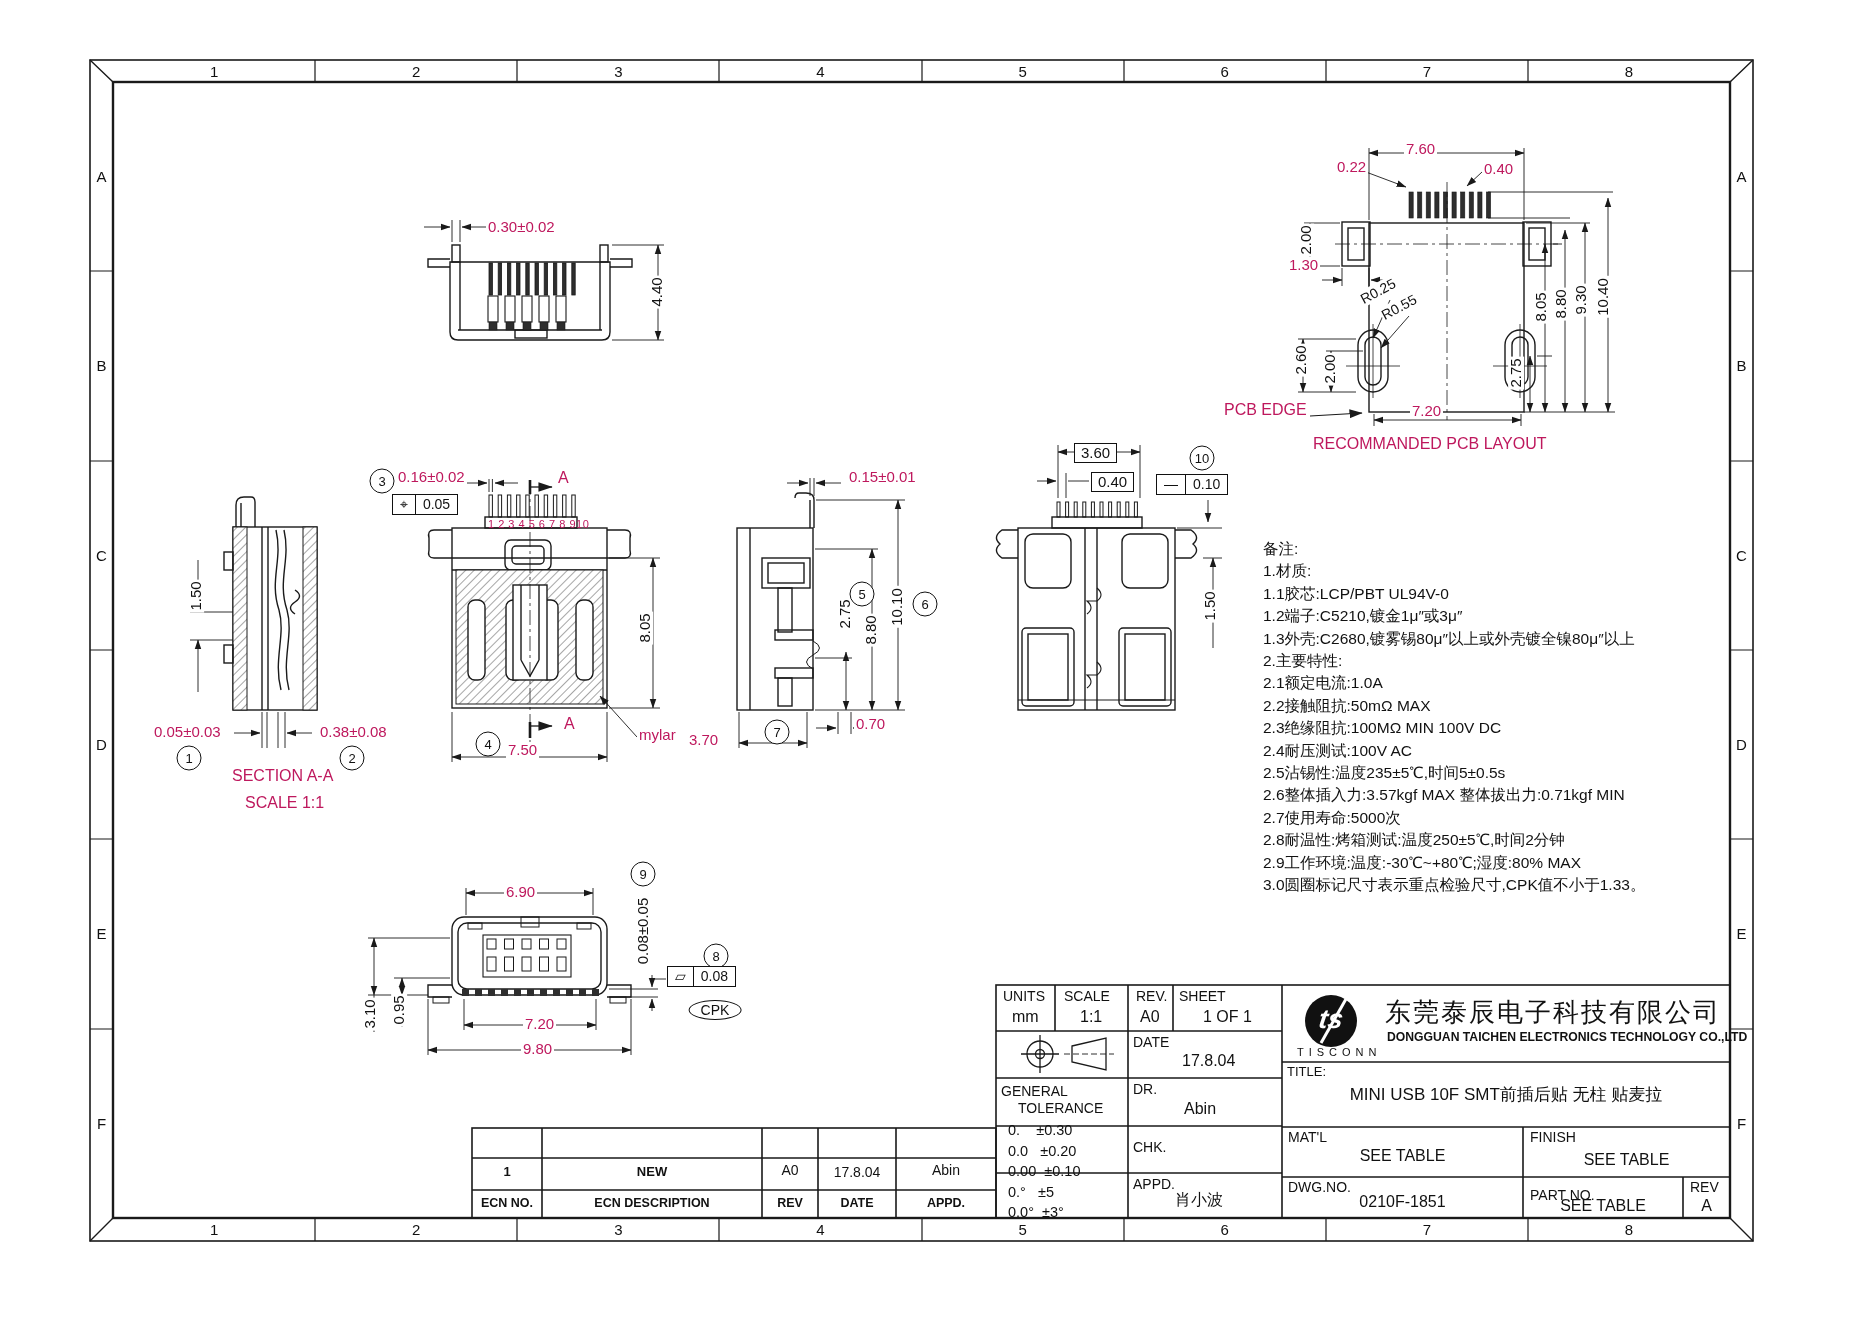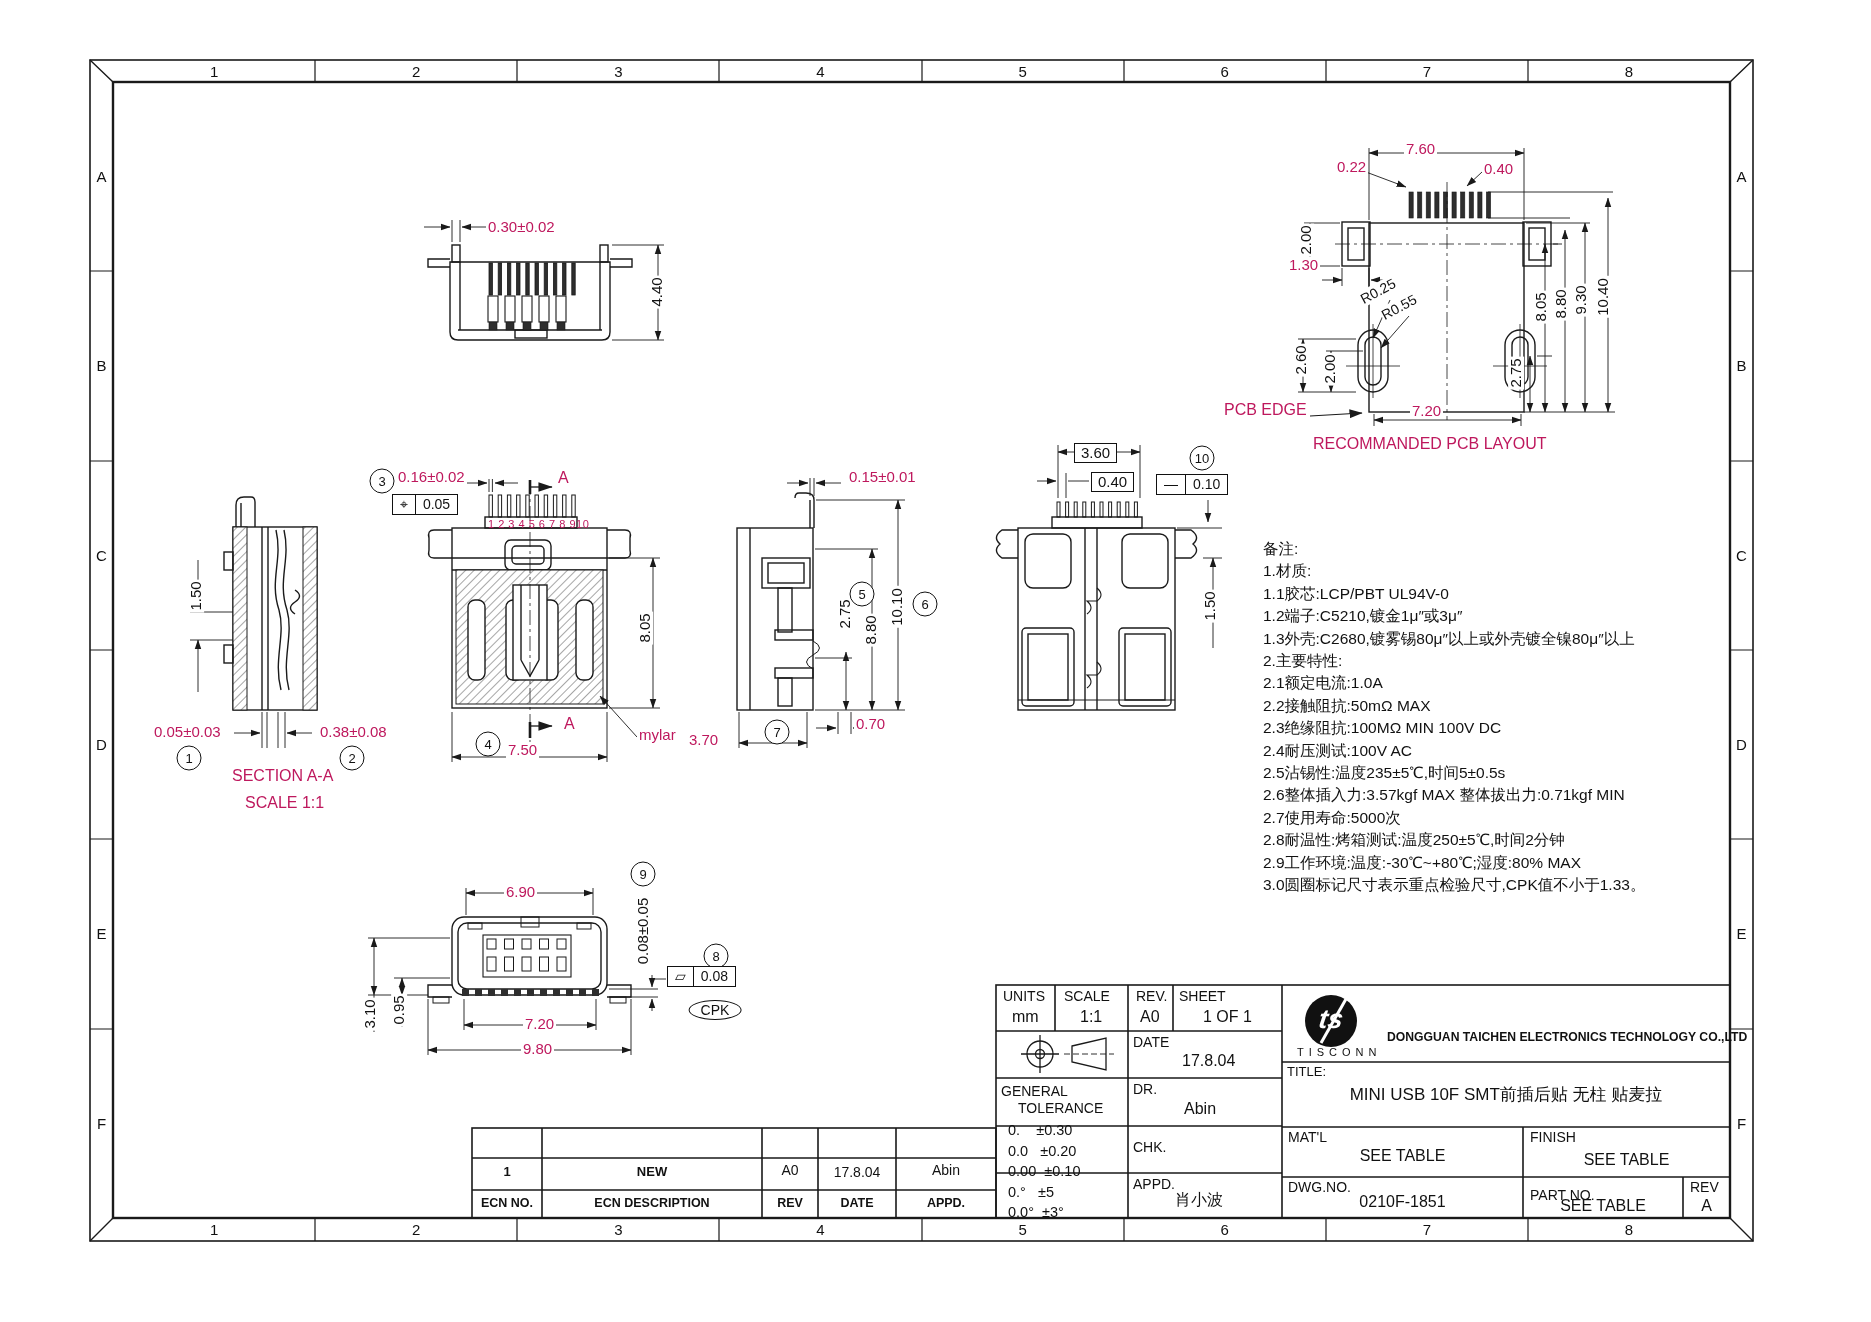--- a/index.html
+++ b/index.html
@@ -511,20 +511,21 @@
 <span class="val" style="left:1182px;top:1052px;">17.8.04</span>
 <span class="lb" style="left:1133px;top:1081px;">DR.</span>
 <span class="val" style="left:1184px;top:1100px;">Abin</span>
 <span class="lb" style="left:1133px;top:1129px;margin-top:10px;">CHK.</span>
 <span class="val" style="left:1175px;top:1146px;margin-top:44px;">肖小波</span>
 <span class="lb" style="left:1133px;top:1176px;">APPD.</span>
 <span class="val" style="left:1190px;top:1195px;"></span>
 <span class="lb" style="left:1001px;top:1083px;">GENERAL</span>
 <span class="lb" style="left:1018px;top:1100px;">TOLERANCE</span>
 <div class="tols"><div>0.    ±0.30</div><div>0.0   ±0.20</div><div>0.00  ±0.10</div><div>0.°   ±5</div><div>0.0°  ±3°</div></div>
+<span class="cn">东莞泰辰电子科技有限公司</span>
 <span class="en">DONGGUAN TAICHEN ELECTRONICS TECHNOLOGY CO.,LTD</span>
 <span class="logo-ts">ts</span>
 <span class="logo-nm">TISCONN</span>
 <span class="lb" style="left:1287px;top:1064px;font-size:13px;">TITLE:</span>
 <span class="ttl">MINI USB 10F SMT前插后贴 无柱 贴麦拉</span>
 <span class="lb" style="left:1288px;top:1129px;">MAT'L</span>
 <span class="val ctr" style="left:1282px;top:1147px;width:241px;">SEE TABLE</span>
 <span class="lb" style="left:1530px;top:1129px;">FINISH</span>
 <span class="val ctr" style="left:1523px;top:1151px;width:207px;">SEE TABLE</span>
 <span class="lb" style="left:1288px;top:1179px;">DWG.NO.</span>

